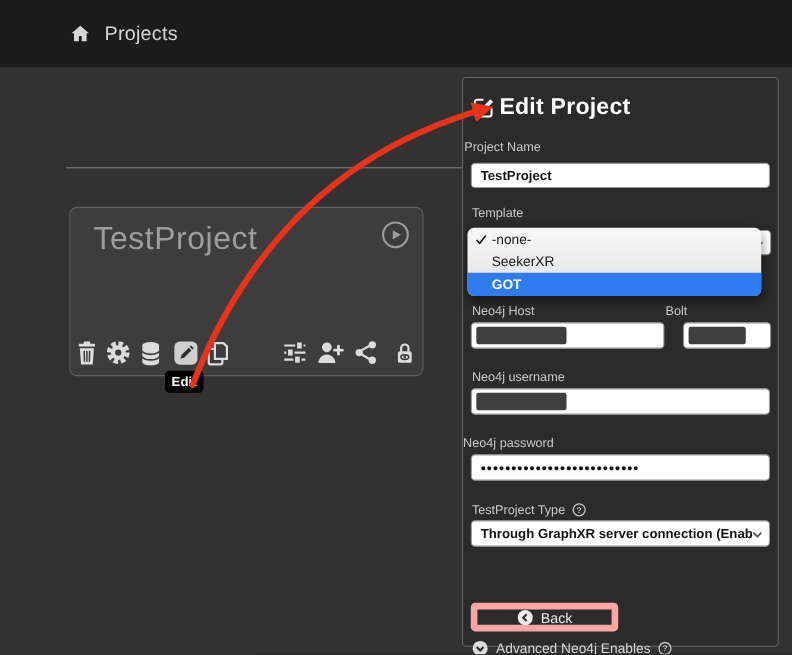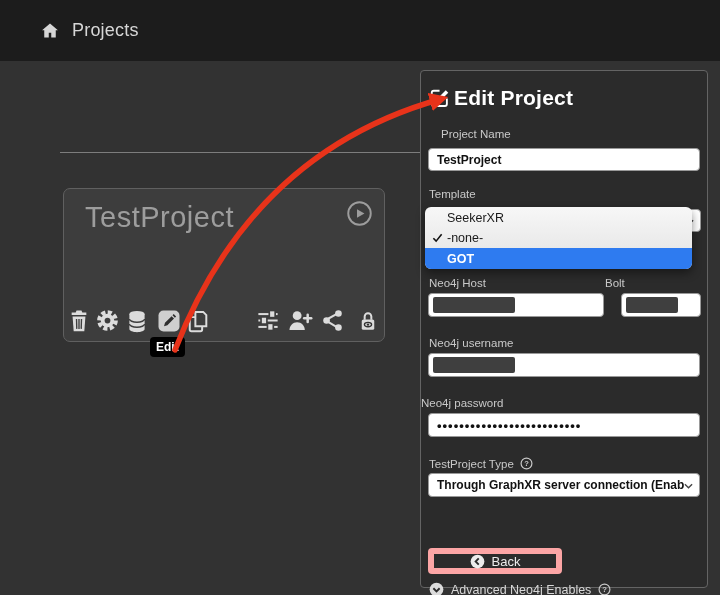--- a/index.html
+++ b/index.html
@@ -2,21 +2,21 @@
 <html><head>
 <meta charset="utf-8">
 <style>
   * { margin:0; padding:0; box-sizing:border-box; }
   html,body { background:#202020; }
   body { font-family:"Liberation Sans", sans-serif; }
   #screen { position:relative; width:720px; height:595px; background:#323232; overflow:hidden; }
 
   
   .topbar { position:absolute; left:0; top:0; width:720px; height:61px; background:#1c1c1c;
-            display:flex; align-items:center; padding-left:40px; gap:12px; }
+            display:flex; align-items:center; padding-left:63px; gap:12px; }
   .topbar .title { color:#d6d6d6; font-size:18px; letter-spacing:.2px; }
 
   
   .section-head { position:absolute; left:54px; top:120px; display:flex; align-items:center; gap:18px; }
   .section-head .label { color:#8d8d8d; font-size:18px; }
   .section-rule { position:absolute; left:60px; top:152px; width:360px; height:0; border-top:1px solid #7d7d7d; }
 
   
   .card { position:absolute; left:63px; top:188px; width:322px; height:154px;
           background:#3d3d3d; border:1px solid #606060; border-radius:7px; z-index:1; }
@@ -189,44 +189,44 @@
     <div class="panel-title">
       <span>
         <svg width="22" height="22" viewBox="0 0 24 24">
             <path d="M19.5 12.5v6a2.2 2.2 0 0 1-2.2 2.2H5.2A2.2 2.2 0 0 1 3 18.5V6.3a2.2 2.2 0 0 1 2.2-2.2h6.3" fill="none" stroke="#fff" stroke-width="2"></path>
             <path d="M10 14.5l.9-3.6 7.4-7.4 2.7 2.7-7.4 7.4z" fill="#fff"></path>
           </svg>
       </span>
       <span class="txt">Edit Project</span>
     </div>
 
-    <div class="field-label" style="left:20px;top:57px">Project Name</div>
+    <div class="field-label" style="left:1px;top:57px">Project Name</div>
     <input class="tb" style="left: 7px; top: 77px; width: 272px;" value="TestProject">
 
     <div class="field-label" style="left:8px;top:117px">Template</div>
     <div class="sel" style="left:7px;top:138px;width:273px;height:23px">
       <span class="caret">
         <svg width="9" height="6" viewBox="0 0 10 6">
             <path d="M1 1l4 4 4-4" fill="none" stroke="#444" stroke-width="1.5"></path>
           </svg>
       </span>
     </div>
 
     <div class="menu">
-      <div class="menu-item">
-        <span>SeekerXR</span>
-      </div>
       <div class="menu-item">
         <span class="chk">
           <svg width="11" height="10" viewBox="0 0 12 10">
               <path d="M1.5 5.2l3 3.2 6-7.6" fill="none" stroke="#111" stroke-width="1.7"></path>
             </svg>
         </span>
         <span>-none-</span>
       </div>
+      <div class="menu-item">
+        <span>SeekerXR</span>
+      </div>
       <div class="menu-item hl">
         <span>GOT</span>
       </div>
     </div>
 
     <div class="field-label" style="left:8px;top:206px">Neo4j Host</div>
     <div class="field-label" style="left:184px;top:206px">Bolt</div>
     <div class="tb" style="left:7px;top:222px;width:176px;height:24px"></div>
     <div class="redact" style="left:12px;top:226px;width:82px"></div>
     <div class="tb" style="left:200px;top:222px;width:80px;height:24px"></div>

